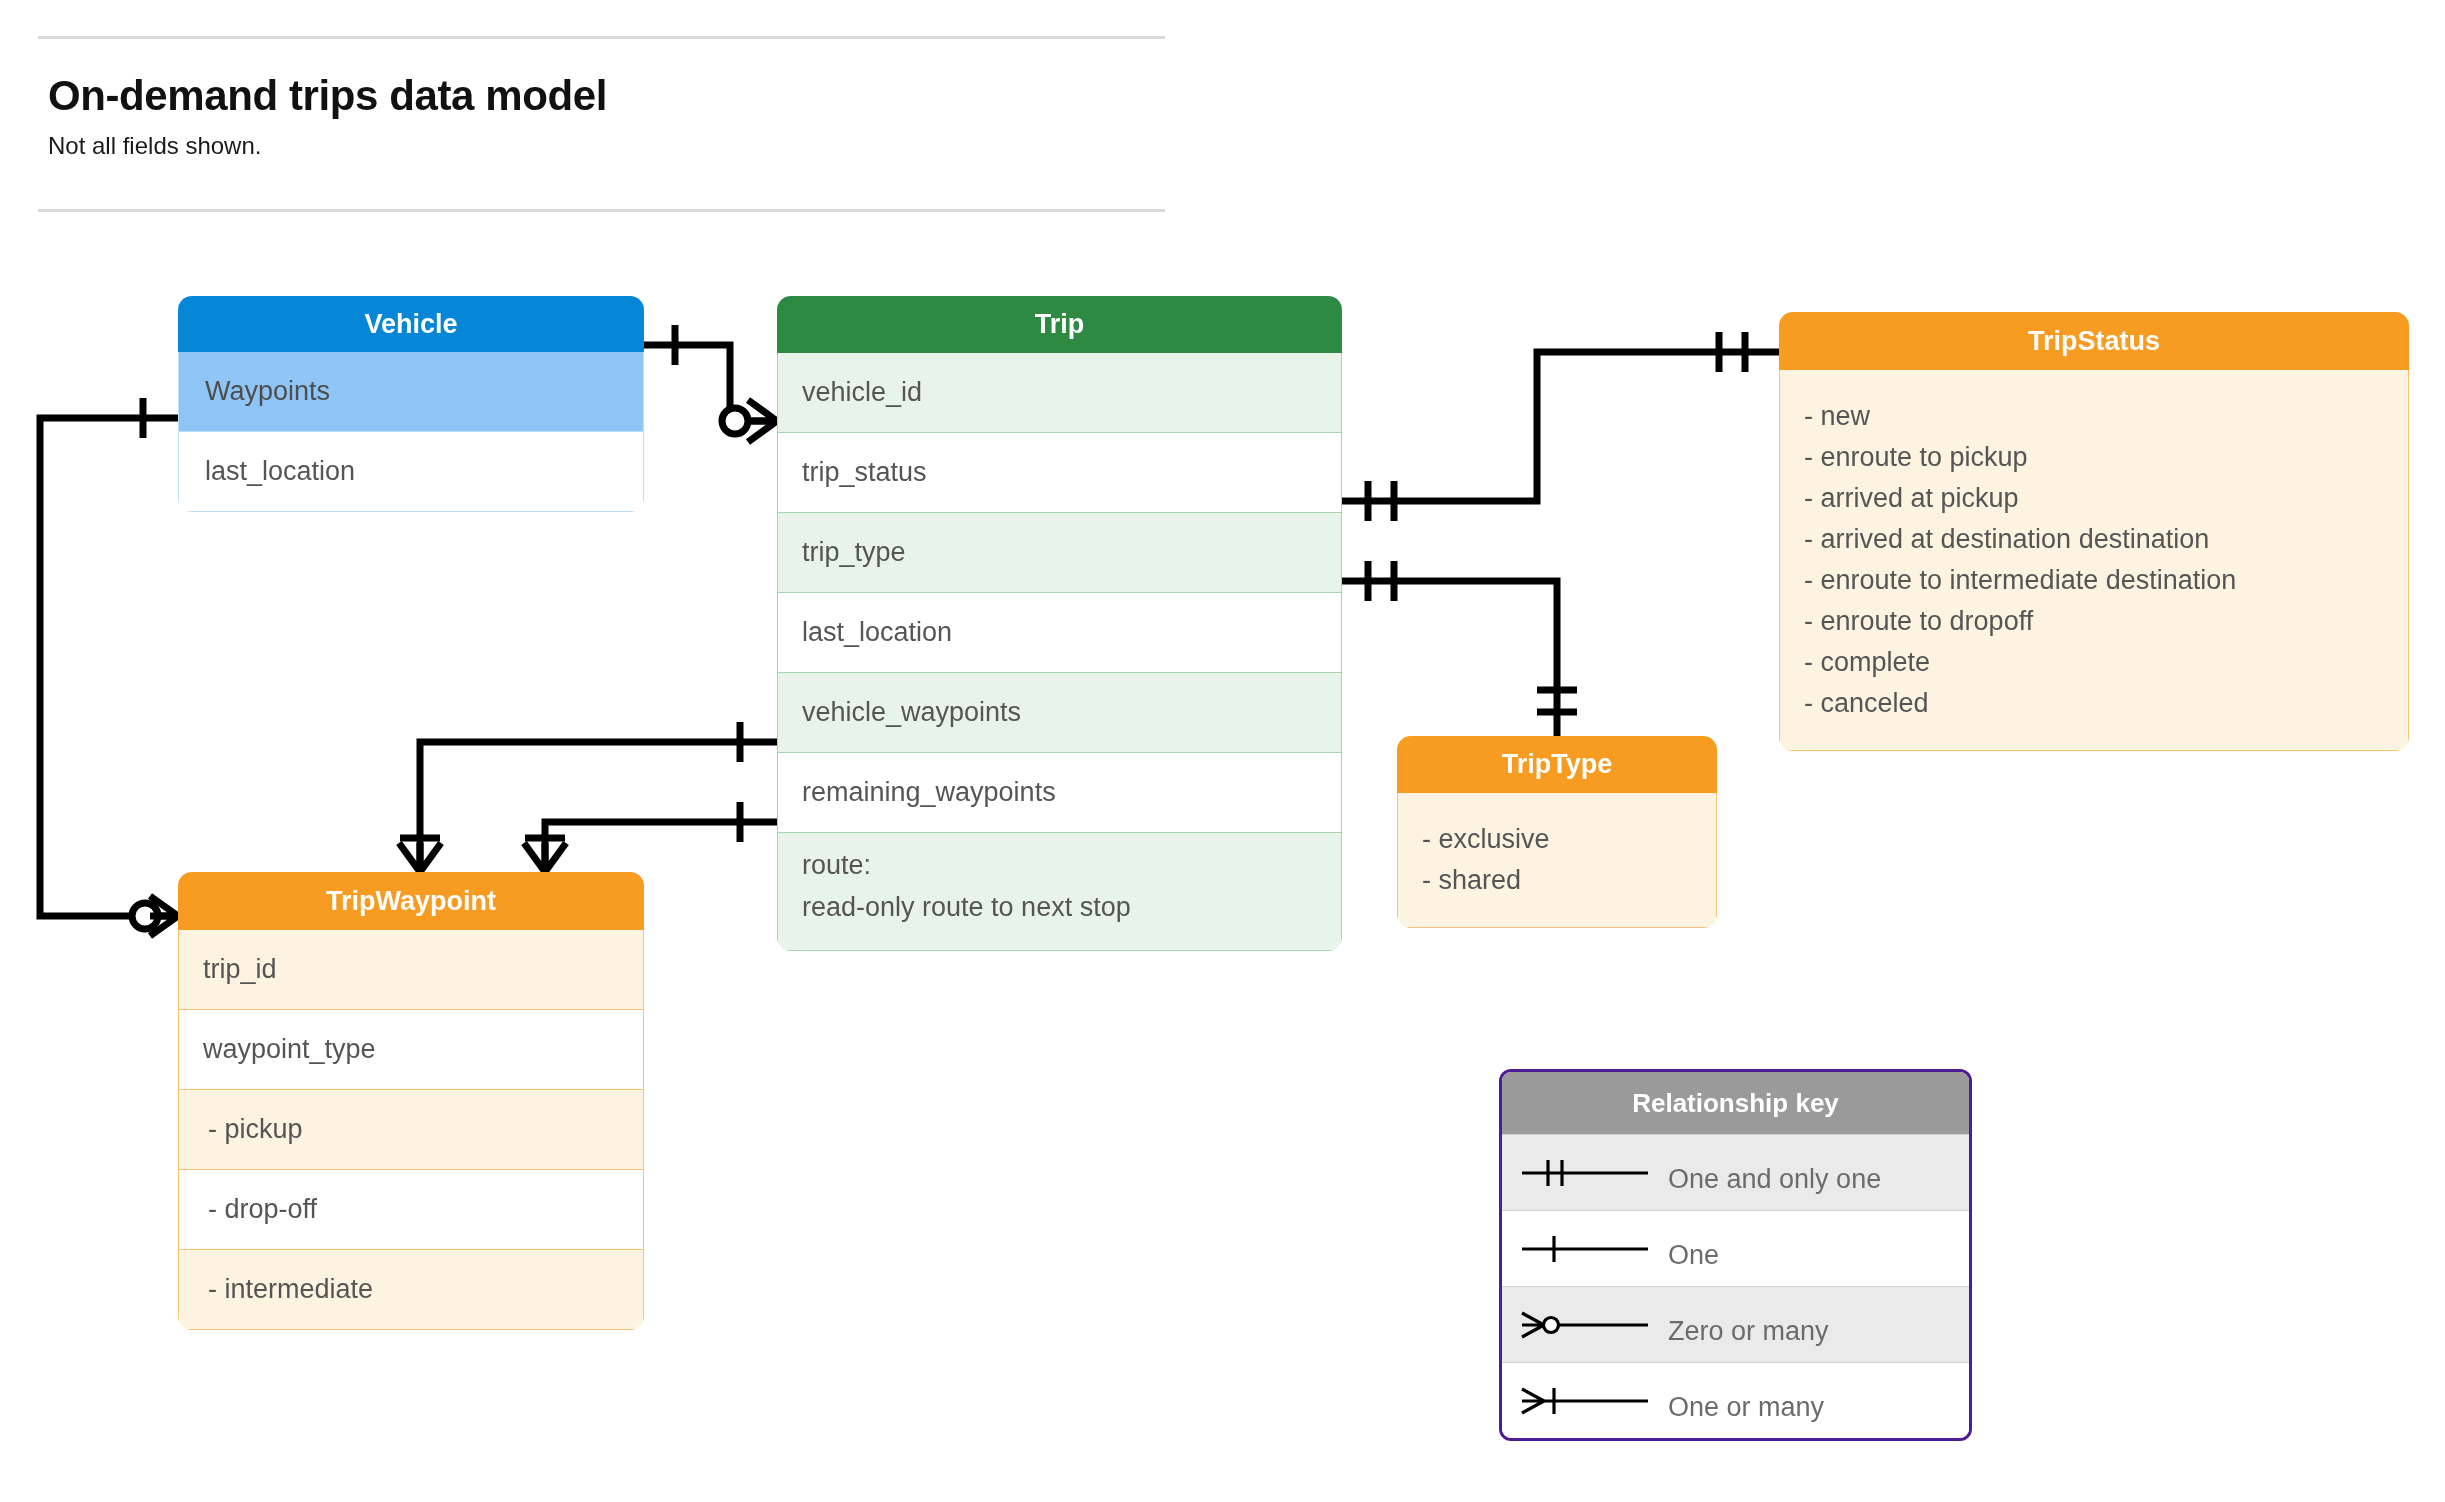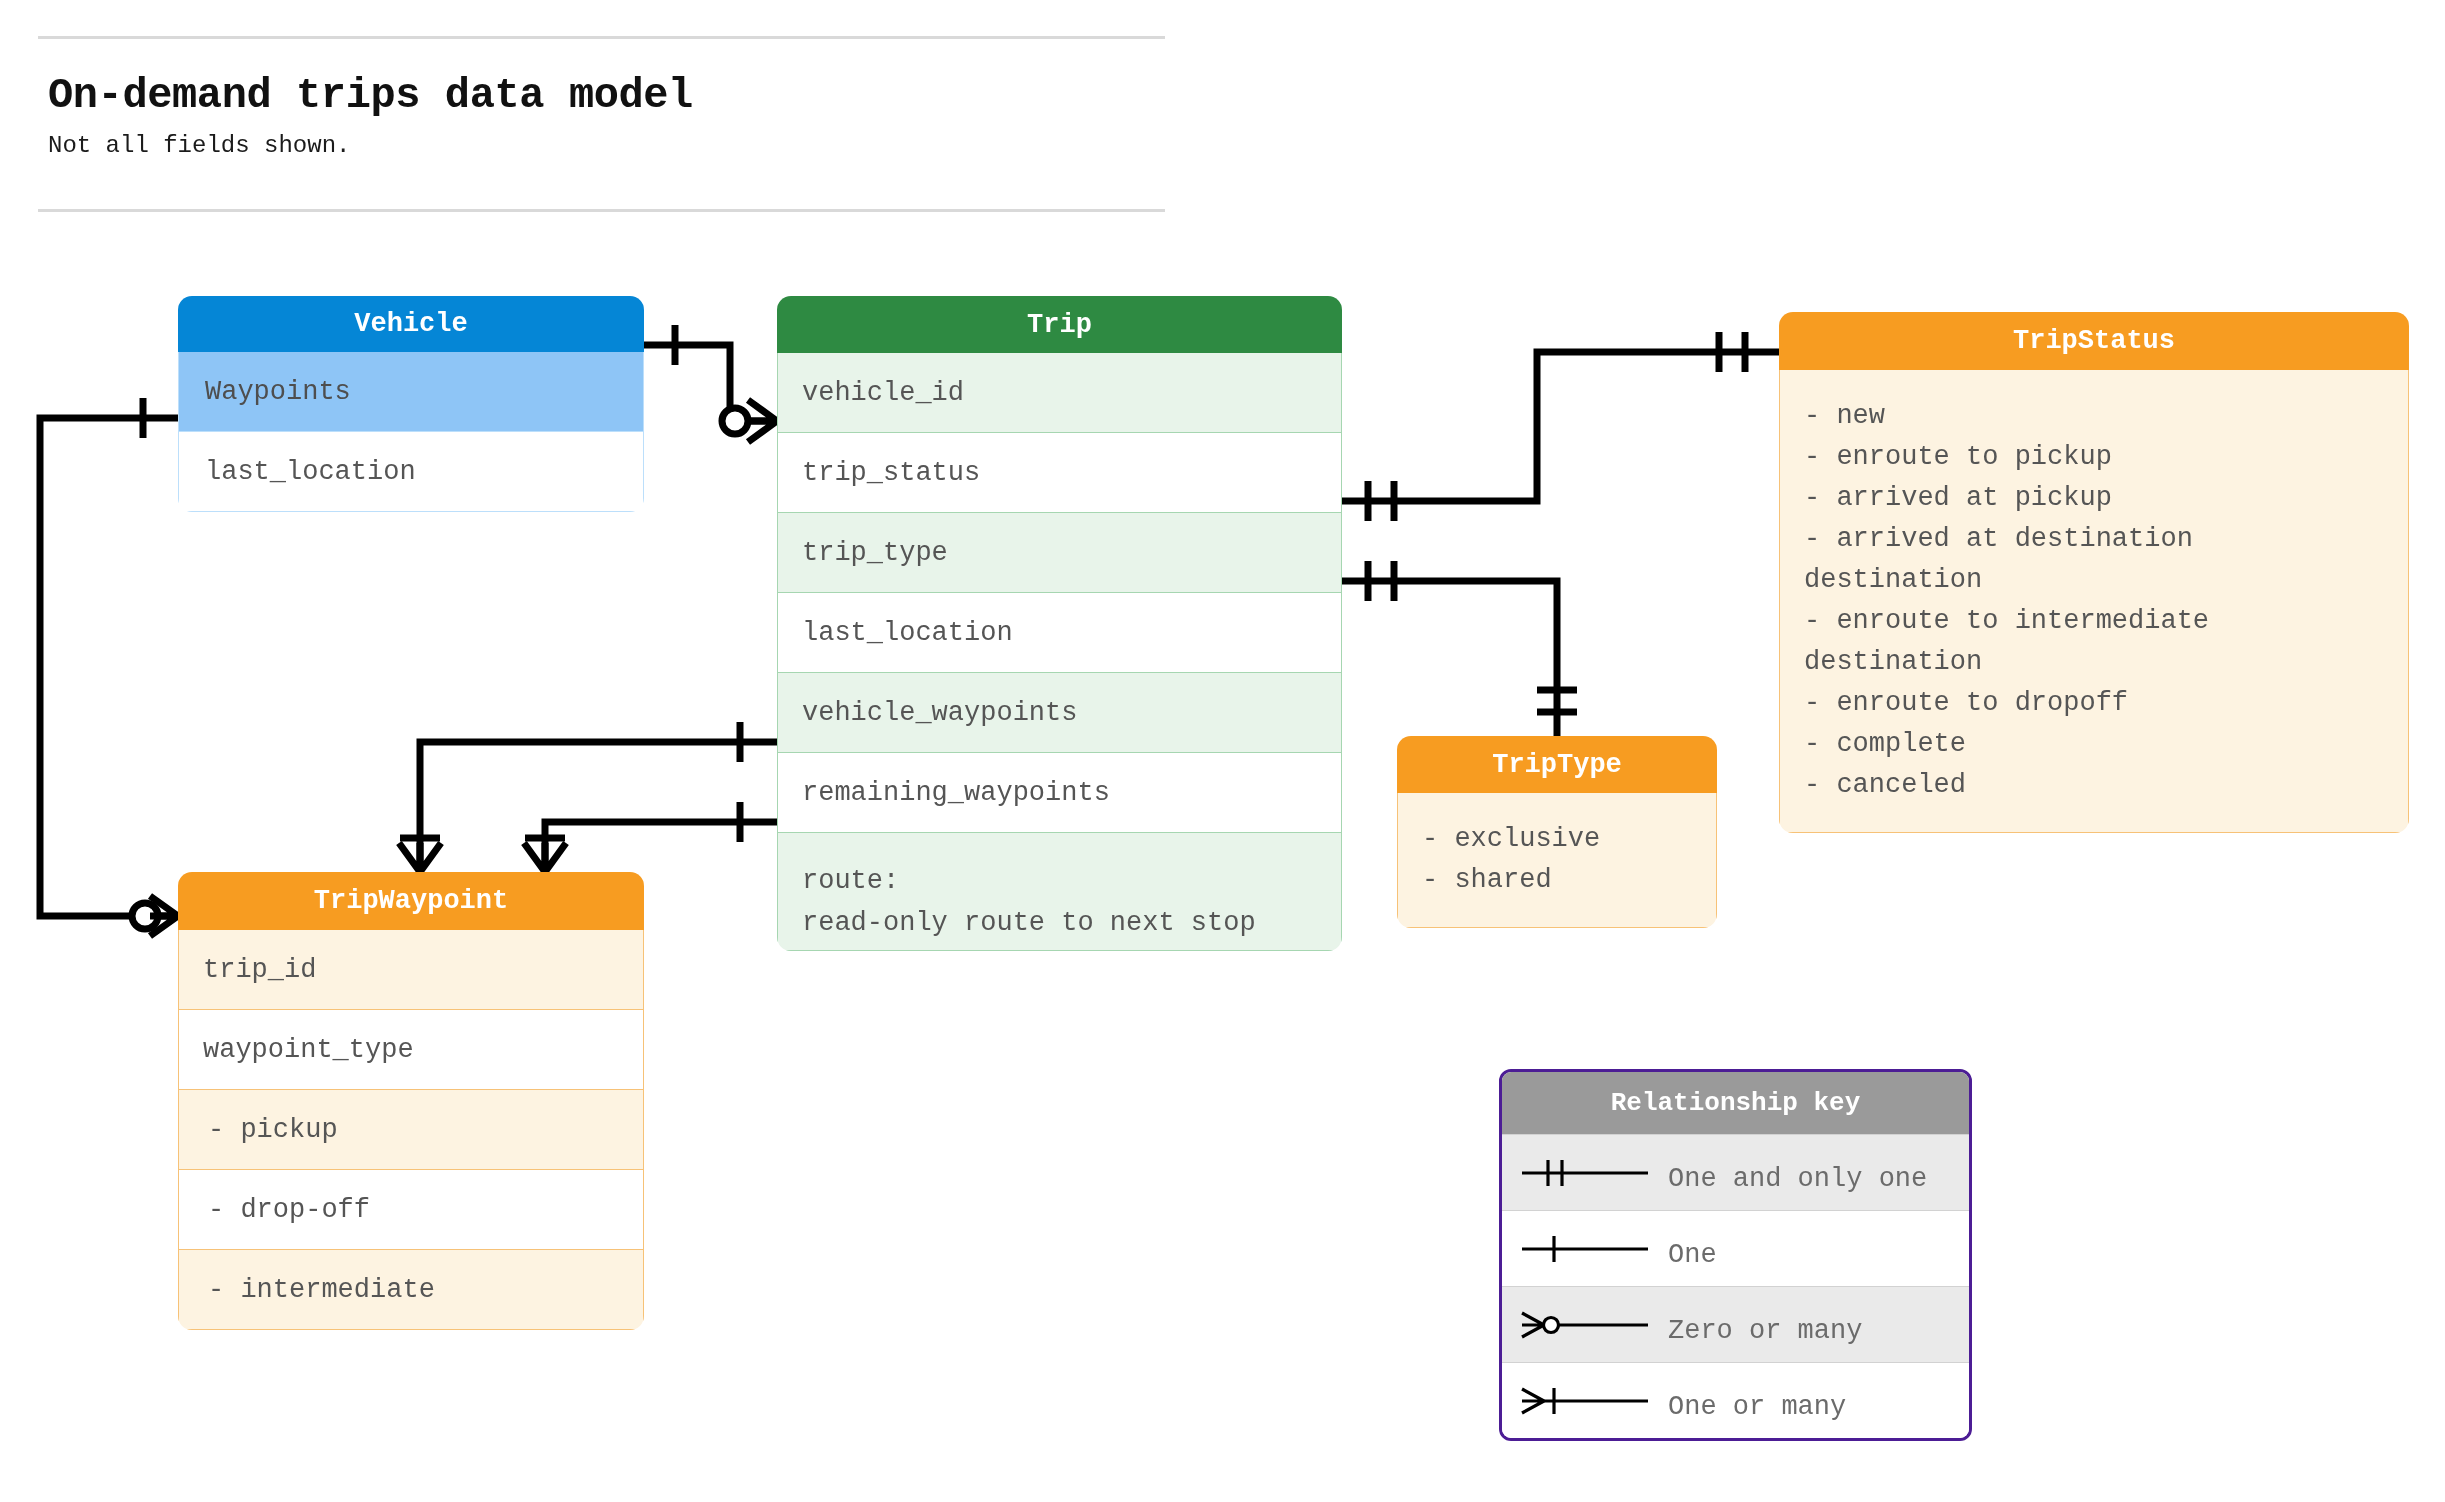--- a/index.html
+++ b/index.html
@@ -3,21 +3,21 @@
 <meta charset="utf-8">
 <style>
   * { box-sizing: border-box; margin: 0; padding: 0; }
   html, body {
     width: 2445px;
     height: 1502px;
     background: #ffffff;
     font-family: "Liberation Sans", sans-serif;
     overflow: hidden;
   }
-  #canvas { position: relative; width: 2191px; height: 1502px; font-family: Liberation Mono, monospace; }
+  #canvas { position: relative; width: 2191px; height: 1502px; }
 
   
   .rule {
     position: absolute;
     left: 38px;
     width: 1127px;
     height: 3px;
     background: #d9d9d9;
   }
   #rule-top { top: 36px; }
@@ -61,21 +61,21 @@
   .entity-body { }
   .row {
     display: flex;
     align-items: center;
     padding-left: 24px;
     font-size: 27px;
     color: #555555;
   }
   .row.multiline {
     display: block;
-    padding-top: 28px;
+    padding-top: 12px;
     line-height: 1.55;
   }
   .list-body {
     padding: 26px 22px 26px 24px;
     font-size: 27px;
     color: #555555;
     line-height: 1.52;
   }
 
   

